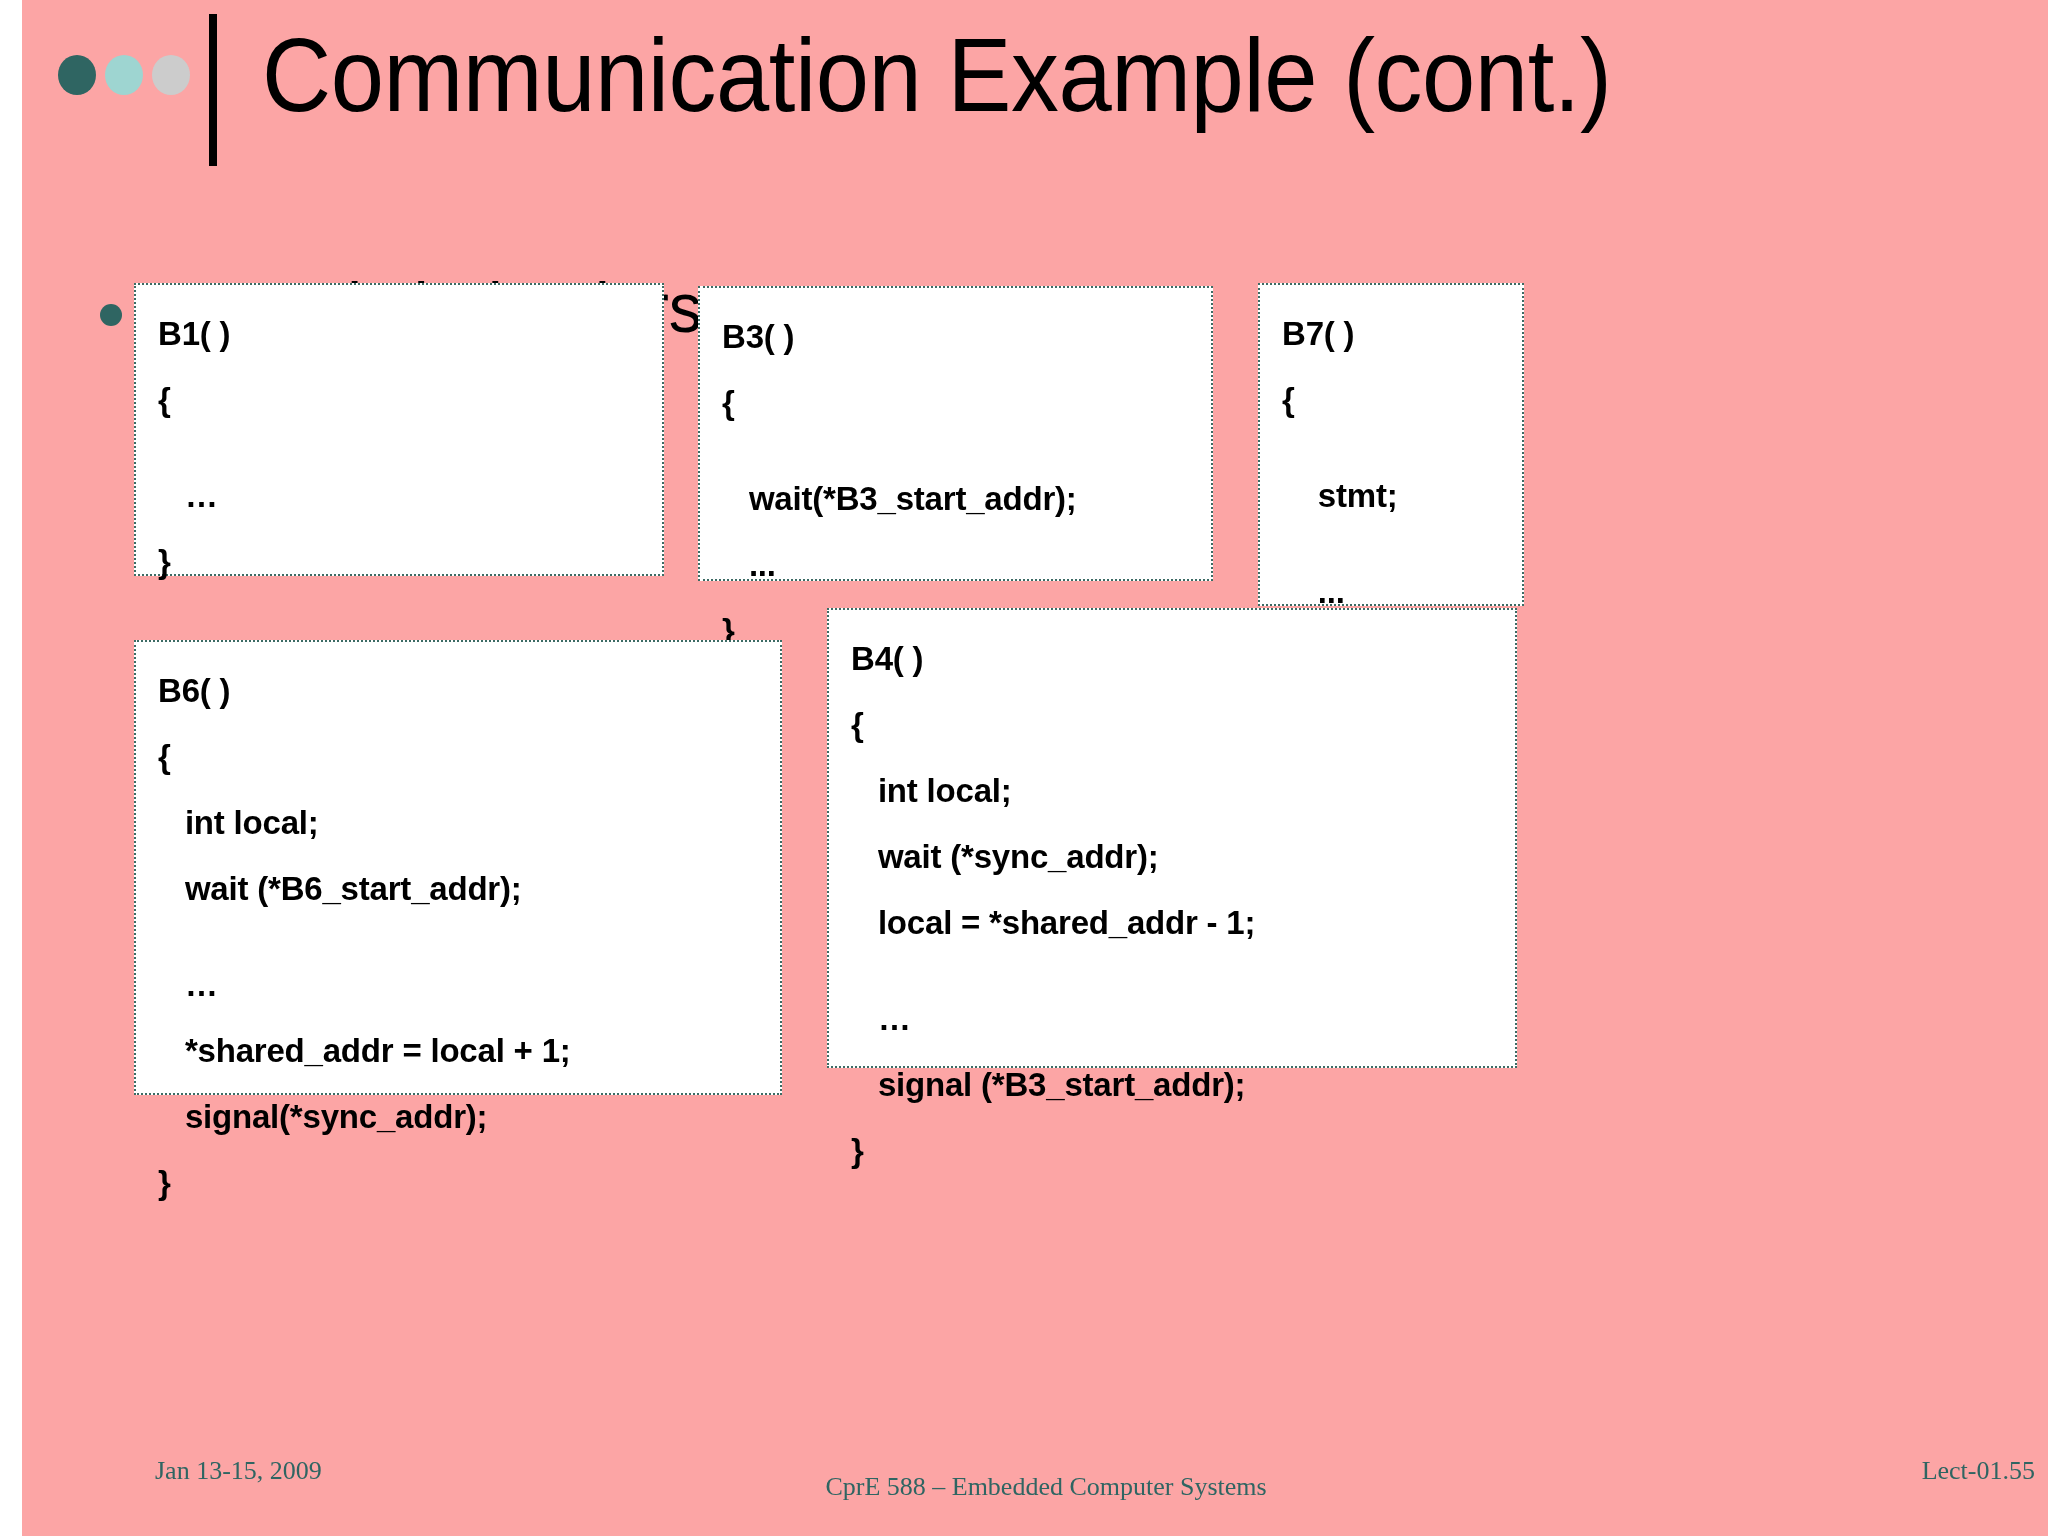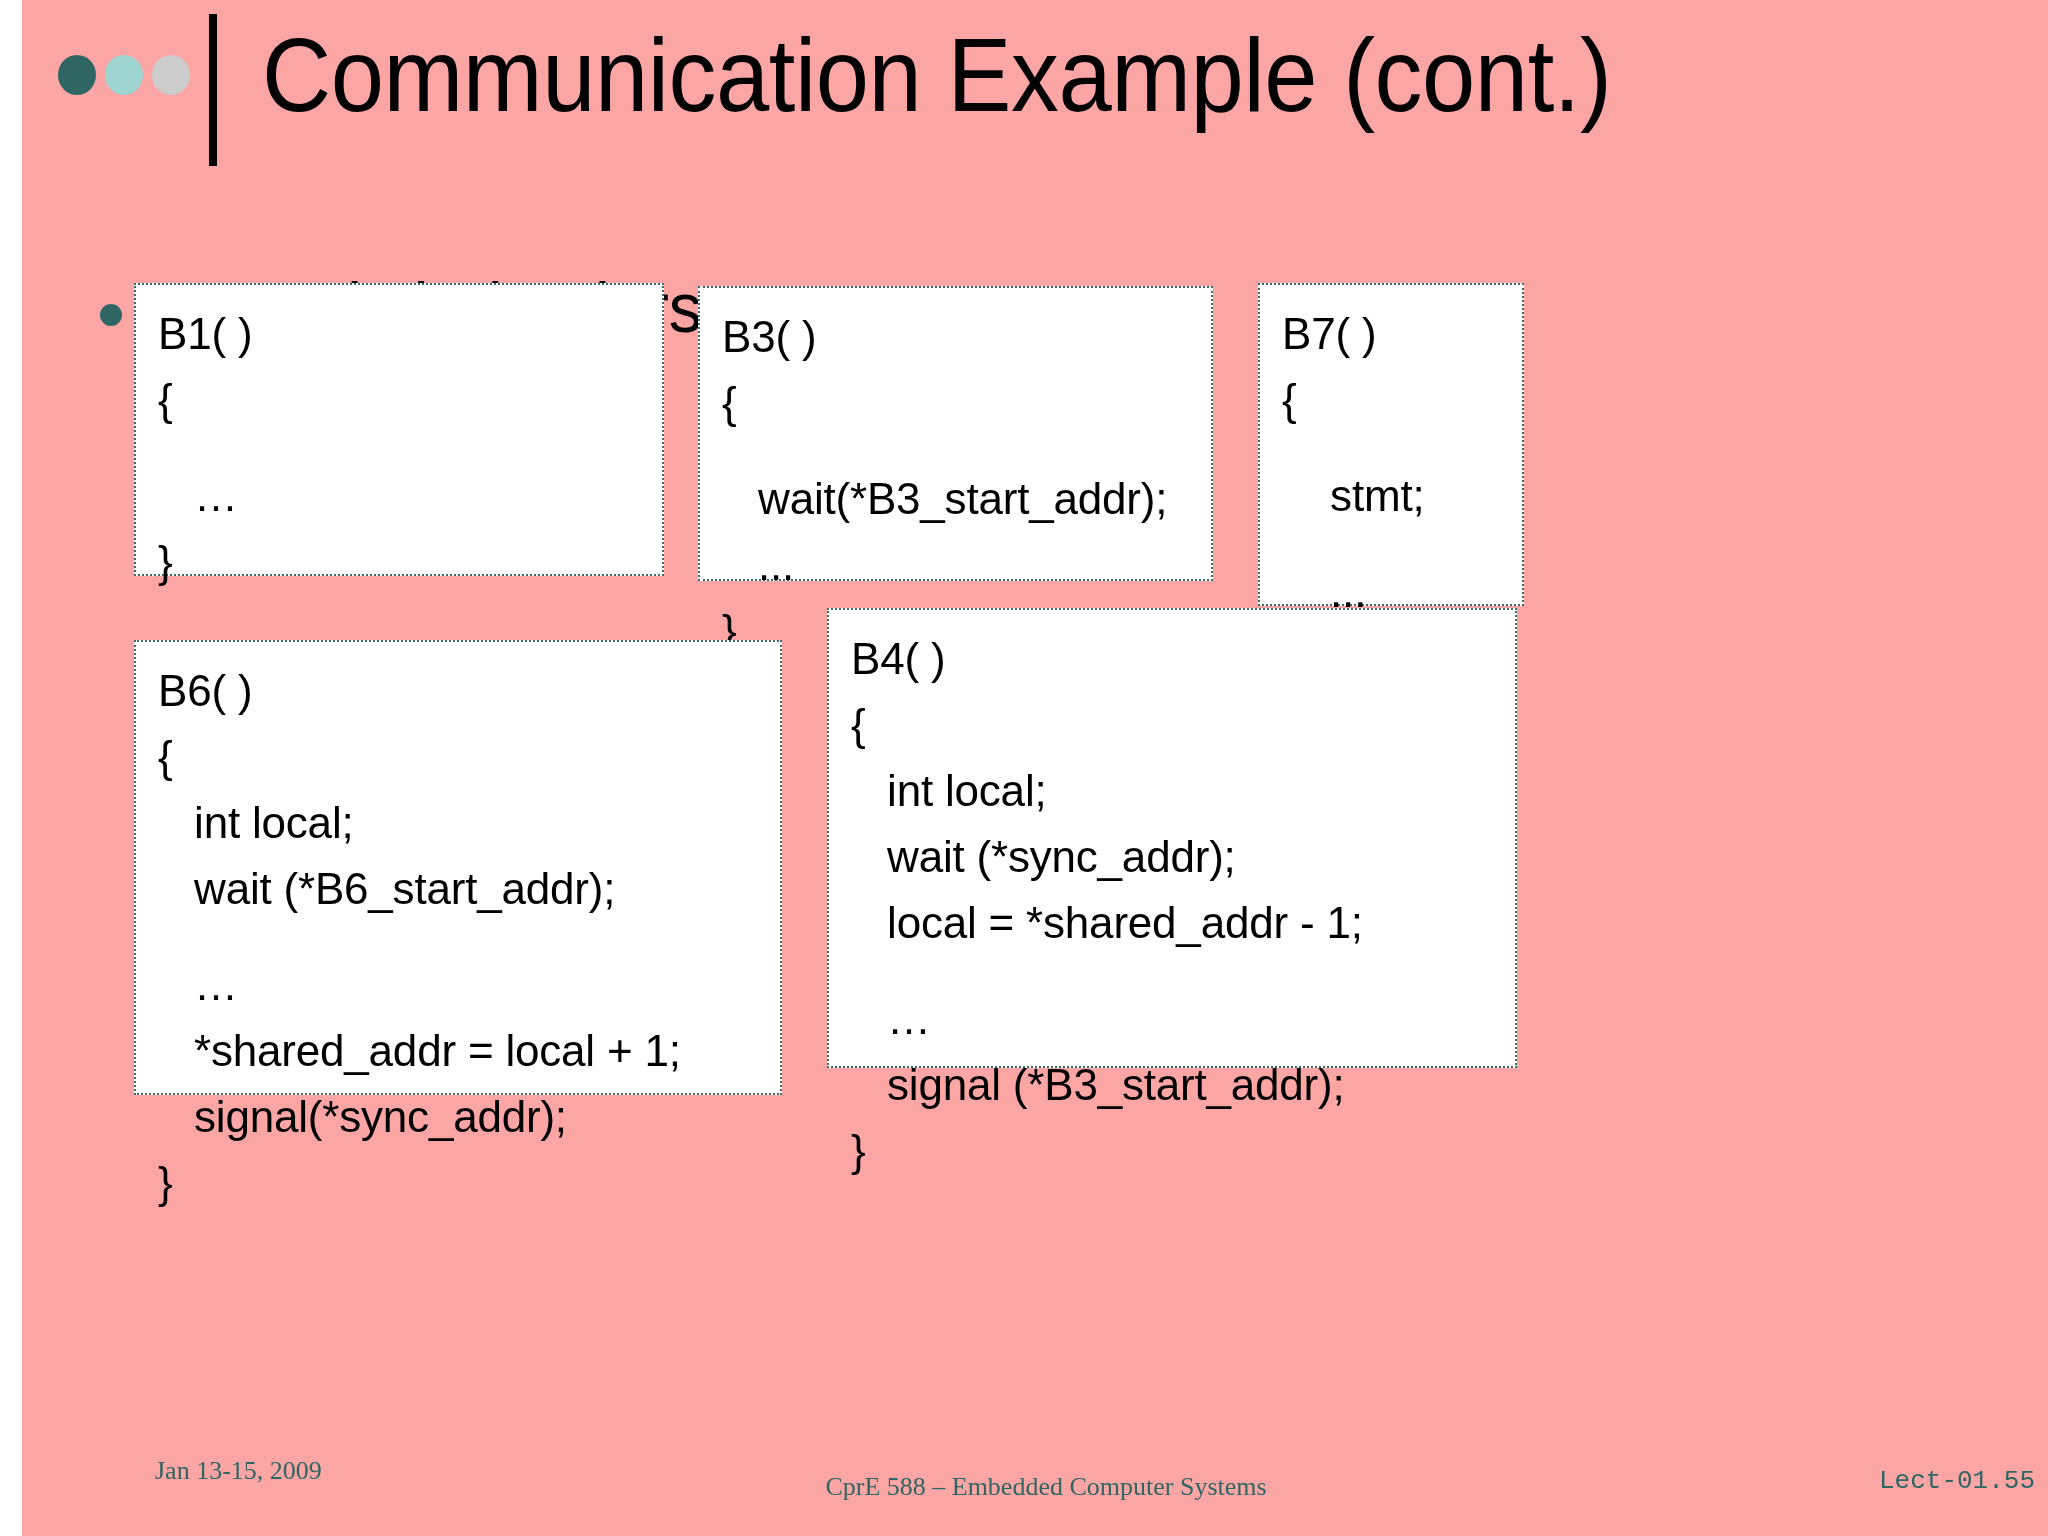--- a/index.html
+++ b/index.html
@@ -101,22 +101,22 @@
 
   
   .code-box {
     position: absolute;
     border: 2px dotted #3c6b64;
     background: #ffffff;
     padding: 16px 0 0 22px;
   }
   .code-line {
     font-family: "Liberation Sans", sans-serif;
-    font-weight: normal;
-    font-size: 44px;
+    font-weight: bold;
+    font-size: 33px;
     line-height: 66px;
     color: #000000;
     white-space: pre;
     letter-spacing: -0.2px;
   }
   .code-line.blank { height: 30px; line-height: 30px; }
 
   
   #box-b1 { left: 112px;  top: 283px;  width: 530px;  height: 293px; }
   #box-b3 { left: 676px;  top: 286px;  width: 515px;  height: 295px; }
@@ -145,23 +145,22 @@
     position: absolute;
     left: 0;
     top: 16px;
     width: 2048px;
     text-align: center;
     white-space: nowrap;
   }
   .footer-right {
     position: absolute;
     right: 35px;
-    top: 10px;
-    white-space: nowrap;
-    font-family: Liberation Mono, monospace;
+    top: 0;
+    white-space: nowrap;
   }
 </style>
 </head>
 <body>
 
 <div class="slide">
 
   <div class="title-row">
     <div class="dots">
       <span class="dot dot-1"></span>

